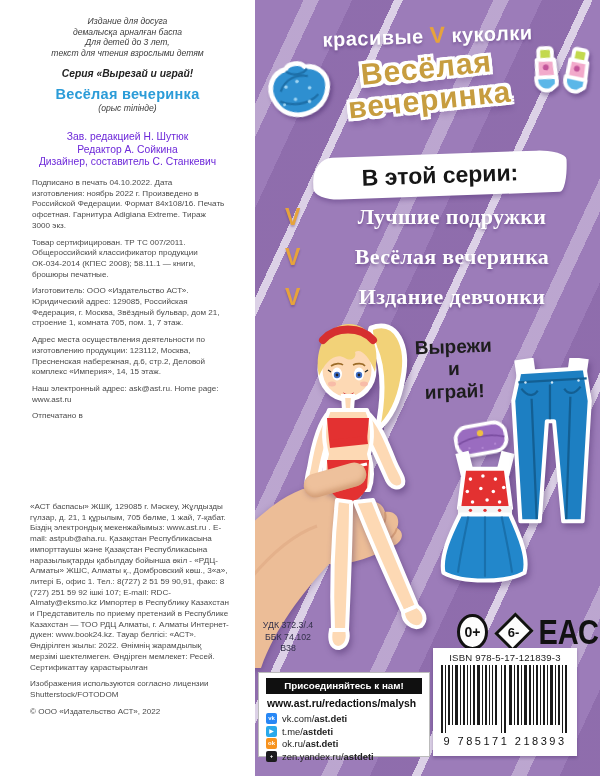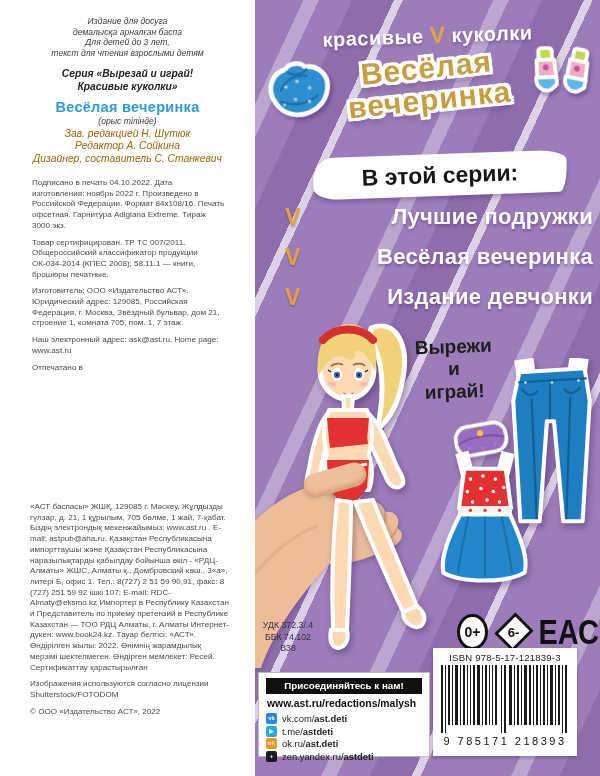--- a/index.html
+++ b/index.html
@@ -6,21 +6,21 @@
   .page{position:relative;width:600px;height:776px;background:#ffffff;overflow:hidden;
         font-family:"Liberation Sans","DejaVu Sans",sans-serif;}
   
   .left{position:absolute;left:0;top:0;width:255px;height:684px;background:#fff;color:#4a4a4a;}
   .left-top{position:absolute;top:16px;left:0;width:255px;text-align:center;color:#3b3b3b;}
   .intro div{font-size:8.6px;font-style:italic;line-height:10.6px;}
   .series{margin-top:10px;font-weight:bold;font-style:italic;}
   .series div{font-size:10.3px;line-height:12.6px;color:#222;}
   .book-title{margin-top:5px;font-size:14.5px;font-weight:bold;color:#2b9cd8;letter-spacing:.3px;}
   .title-lang{font-size:8.6px;font-style:italic;margin-top:1px;}
-  .staff{margin-top:2px;font-style:italic;color:#a16207;}
+  .staff{margin-top:18px;color:#6d28d9;}
   .staff div{font-size:10.3px;line-height:12.6px;}
   .ru-paras{position:absolute;top:178px;left:32px;width:194px;}
   .ru-paras p{margin:0 0 6px 0;font-size:8.1px;line-height:10.7px;text-align:left;}
   .kz-block{position:absolute;top:502px;left:30px;width:200px;}
   .kz-block p{margin:0 0 6px 0;font-size:8.1px;line-height:10.7px;}
   
   .panel{position:absolute;left:255px;top:0;width:345px;height:776px;overflow:hidden;
     background:
       repeating-linear-gradient(115deg,
         rgba(255,255,255,0) 0 44px,
@@ -42,22 +42,22 @@
   .st-purse{top:60px;left:10px;width:68px;transform:rotate(-8deg);}
   .st-shoes{top:44px;left:276px;width:64px;transform:rotate(6deg);}
   .series-banner{position:absolute;top:154px;left:58px;width:254px;height:42px;background:#fff;
     border-radius:20px 30px 8px 26px / 24px 10px 30px 12px;transform:rotate(-2deg);
     display:flex;align-items:center;justify-content:center;
     color:#161616;font-weight:800;font-size:23px;box-shadow:0 3px 4px rgba(60,25,95,.3);}
   .series-list{position:absolute;top:203px;left:30px;width:308px;}
   .series-row{display:flex;align-items:center;margin-bottom:12px;height:28px;}
   .series-row .chk{color:#e6a33c;font-weight:800;font-size:23px;width:26px;flex:none;
     text-shadow:0 2px 2px rgba(60,25,95,.3);}
-  .series-row .lbl{flex:1;text-align:right;color:#fff;font-weight:800;font-size:22px;
-    letter-spacing:.3px;text-shadow:0 2px 3px rgba(60,25,95,.4);}
+  .series-row .lbl{flex:1;text-align:center;color:#fff;font-weight:800;font-size:22px;
+    letter-spacing:.3px;text-shadow:0 2px 3px rgba(60,25,95,.4);font-family:Liberation Serif, serif;}
   .cut-play{position:absolute;top:336px;left:133px;width:132px;text-align:center;color:#1d1d1d;
     font-weight:800;font-size:19px;line-height:1.18;transform:rotate(-2deg);}
   .art{position:absolute;filter:drop-shadow(2px 4px 3px rgba(50,20,80,.35));}
   .doll{left:30px;top:312px;width:160px;height:350px;}
   .hand{left:-6px;top:428px;width:154px;height:240px;filter:drop-shadow(0 2px 3px rgba(50,20,80,.3));}
   .fingertip{position:absolute;left:48px;top:468px;width:64px;height:24px;border-radius:12px;
     background:#eec19c;box-shadow:inset 0 -4px 5px rgba(190,130,90,.55);transform:rotate(-16deg);}
   .clutch{left:198px;top:420px;width:56px;transform:rotate(-10deg);}
   .dress{left:178px;top:450px;width:104px;}
   .jeans{left:246px;top:358px;width:102px;}
@@ -95,34 +95,34 @@
   <div class="left">
     <div class="left-top">
       <div class="intro">
         <div>Издание для досуга</div>
         <div>демалысқа арналған баспа</div>
         <div>Для детей до 3 лет,</div>
         <div>текст для чтения взрослыми детям</div>
       </div>
       <div class="series">
         <div>Серия «Вырезай и играй!</div>
-        <div>Красивые куколки»</div>
       </div>
       <div class="book-title">Весёлая вечеринка</div>
       <div class="title-lang">(орыс тілінде)</div>
       <div class="staff">
         <div>Зав. редакцией Н. Шутюк</div>
         <div>Редактор А. Сойкина</div>
         <div>Дизайнер, составитель С. Станкевич</div>
       </div>
     </div>
     <div class="ru-paras">
       <p>Подписано в печать 04.10.2022. Дата изготовления: ноябрь 2022 г. Произведено в Российской Федерации. Формат 84х108/16. Печать офсетная. Гарнитура Adigiana Extreme. Тираж 3000 экз.</p>
       <p>Товар сертифицирован. ТР ТС 007/2011. Общероссийский классификатор продукции ОК-034-2014 (КПЕС 2008); 58.11.1 — книги, брошюры печатные.</p>
       <p>Изготовитель: ООО «Издательство АСТ». Юридический адрес: 129085, Российская Федерация, г. Москва, Звёздный бульвар, дом 21, строение 1, комната 705, пом. 1, 7 этаж.</p>
+      <p>Адрес места осуществления деятельности по изготовлению продукции: 123112, Москва, Пресненская набережная, д.6, стр.2, Деловой комплекс «Империя», 14, 15 этаж.</p>
       <p>Наш электронный адрес: ask@ast.ru. Home page: www.ast.ru</p>
       <p>Отпечатано в</p>
     </div>
     <div class="kz-block">
       <p>«АСТ баспасы» ЖШҚ, 129085 г. Мәскеу, Жұлдызды гүлзар, д. 21, 1 құрылым, 705 бөлме, 1 жай, 7-қабат. Біздің электрондық мекенжайымыз: www.ast.ru . E-mail: astpub@aha.ru. Қазақстан Республикасына импорттаушы және Қазақстан Республикасына наразылықтарды қабылдау бойынша өкіл - «РДЦ-Алматы» ЖШС, Алматы қ., Домбровский көш., 3«а», литері Б, офис 1. Тел.: 8(727) 2 51 59 90,91, факс: 8 (727) 251 59 92 ішкі 107; E-mail: RDC-Almaty@eksmo.kz Импортер в Республику Казахстан и Представитель по приему претензий в Республике Казахстан — ТОО РДЦ Алматы, г. Алматы Интернет-дүкен: www.book24.kz. Тауар белгісі: «АСТ». Өндірілген жылы: 2022. Өнімнің жарамдылық мерзімі шектелмеген. Өндірген мемлекет: Ресей. Сертификаттау қарастырылған</p>
       <p>Изображения используются согласно лицензии Shutterstock/FOTODOM</p>
       <p>© ООО «Издательство АСТ», 2022</p>
     </div>
   </div>
 

